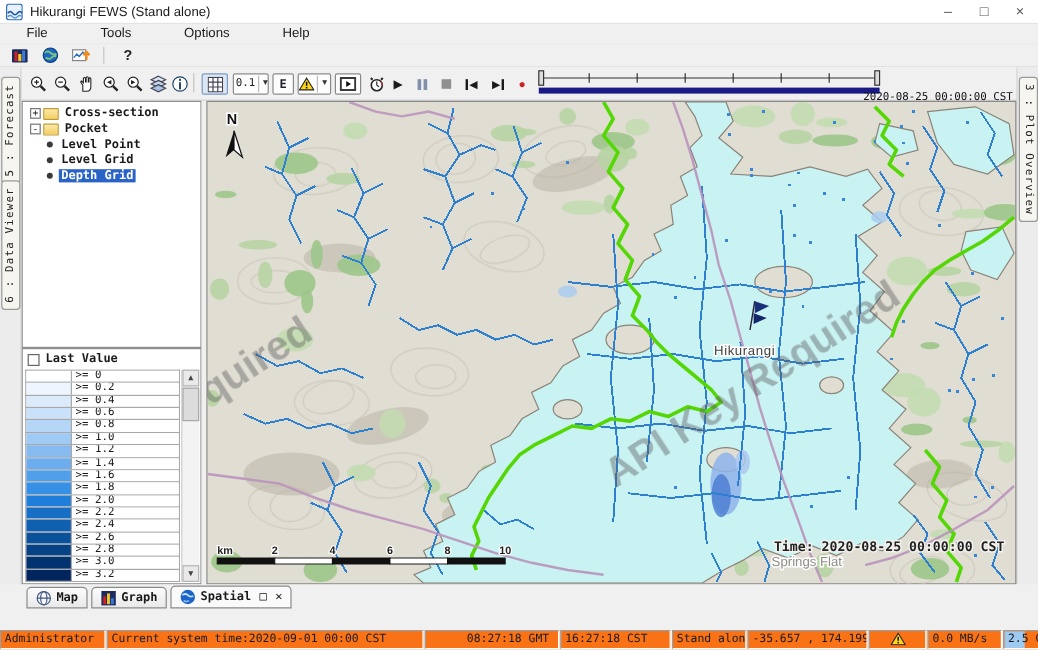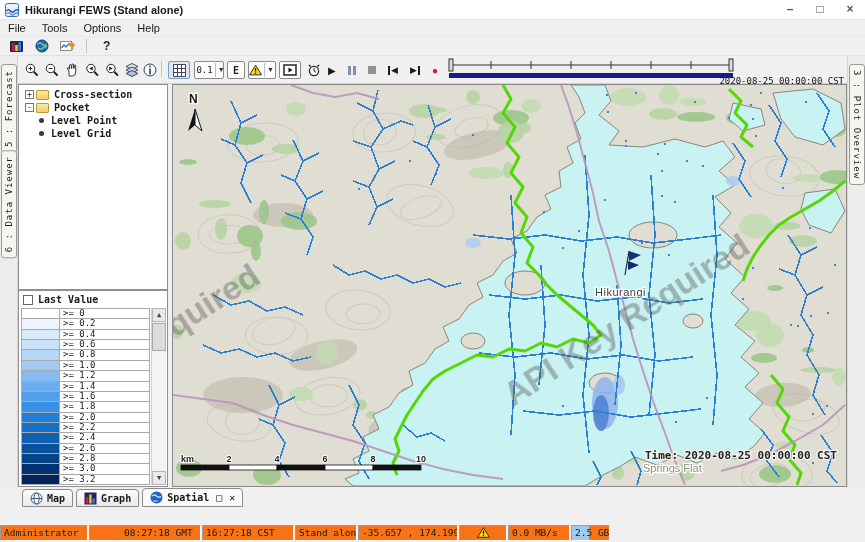--- a/index.html
+++ b/index.html
@@ -2,28 +2,28 @@
 <html><head>
 <meta charset="utf-8">
 <style>
   html,body{margin:0;padding:0;background:#cfcfcf;}
   *{box-sizing:border-box;}
   .app{position:relative;width:865px;height:542px;background:#f0f0f0;overflow:hidden;
        font-family:"Liberation Sans",sans-serif;color:#1a1a1a;}
   .abs{position:absolute;}
   
   .titlebar{left:0;top:0;width:865px;height:20px;background:#ffffff;border-bottom:1px solid #e4e4e4;
-            display:flex;align-items:center;font-size:11px;font-weight:bold;}
+            display:flex;align-items:center;font-size:11px;}
   .app-icon{width:14px;height:14px;margin:0 6px 0 5px;flex:none;}
   .win-controls{margin-left:auto;display:flex;}
   .win-btn{width:30px;text-align:center;color:#555;font-size:12px;line-height:19px;cursor:default;}
   
   .menubar{left:0;top:20px;width:865px;height:17px;background:#f0f0f0;display:flex;align-items:center;
            font-size:11px;border-bottom:1px solid #eaeaea;}
-  .menu-item{padding:0 8px;line-height:16px;}
+  .menu-item{padding:0 22px;line-height:16px;}
   
   .toolbar-top{left:0;top:37px;width:865px;height:19px;background:#f0f0f0;display:flex;align-items:center;border-bottom:1px solid #e2e2e2;}
   .ticon{width:20px;height:16px;display:inline-flex;align-items:center;justify-content:center;margin-left:6px;}
   .vsep{width:1px;height:14px;background:#c4c4c4;margin:0 8px;}
   .help-q{font-weight:bold;font-size:12px;color:#222;margin-left:8px;}
   
   .toolbar-map{left:18px;top:56px;width:829px;height:28px;background:#f0f0f0;border-bottom:1px solid #cfcfcf;}
   .toolbar-map .tbtn{position:absolute;top:5px;height:18px;display:inline-flex;align-items:center;justify-content:center;}
   .boxbtn{border:1px solid #8a8a8a;background:#fdfdfd;border-radius:2px;}
   .boxbtn.pressed{background:#dce6f5;border-color:#7a9ac0;}
@@ -294,20 +294,24 @@
         <span class="folder"></span>
         <span class="tree-label">Pocket</span>
       </div>
       <div class="tree-row" style="padding-left: 16px;">
         <span class="bullet"></span>
         <span class="tree-label">Level Point</span>
       </div>
       <div class="tree-row" style="padding-left: 16px;">
         <span class="bullet"></span>
         <span class="tree-label">Level Grid</span>
+      </div>
+      <div class="tree-row" style="padding-left: 16px;">
+        <span class="bullet"></span>
+        <span class="tree-label sel">Depth Grid</span>
       </div>
     </div>
 
   <div class="abs legend-panel">
     <div class="legend-head">
       <span class="cbx"></span>
       <span>Last Value</span>
     </div>
     <div class="legend-rows" id="legendRows">
         <div class="lg-row">
@@ -685,20 +689,21 @@
         </svg>
       <span>Spatial</span>
       <span class="wc">□</span>
       <span class="wc" style="font-weight:bold">✕</span>
     </span>
   </div>
 
 
   <div class="abs statusbar" id="statusbar">
       <span class="scell" style="width: 88px;">Administrator</span>
+      <span class="scell" style="width: 264px;">Current system time:2020-09-01 00:00 CST</span>
       <span class="scell" style="width: 112px; padding-left: 34px;">08:27:18 GMT</span>
       <span class="scell" style="width: 92px;">16:27:18 CST</span>
       <span class="scell" style="width: 62px;">Stand alone</span>
       <span class="scell" style="width: 100px;">-35.657 , 174.199</span>
       <span class="scell" style="width: 48px; text-align: center;"><svg width="13" height="11" viewBox="0 0 14 12" style="margin-top:1px">
           <polygon points="7,.8 13.4,11.2 .6,11.2" fill="#ffd617" stroke="#222"></polygon>
           <rect x="6.3" y="4" width="1.4" height="3.6" fill="#111"></rect>
           <rect x="6.3" y="8.6" width="1.4" height="1.4" fill="#111"></rect>
         </svg></span>
       <span class="scell" style="width: 62px;">0.0 MB/s</span>

